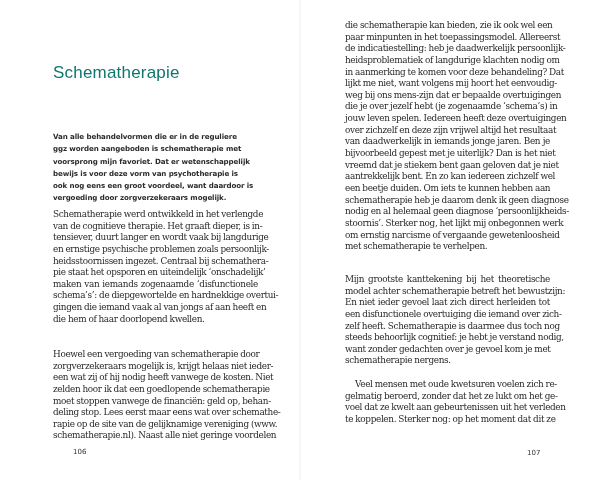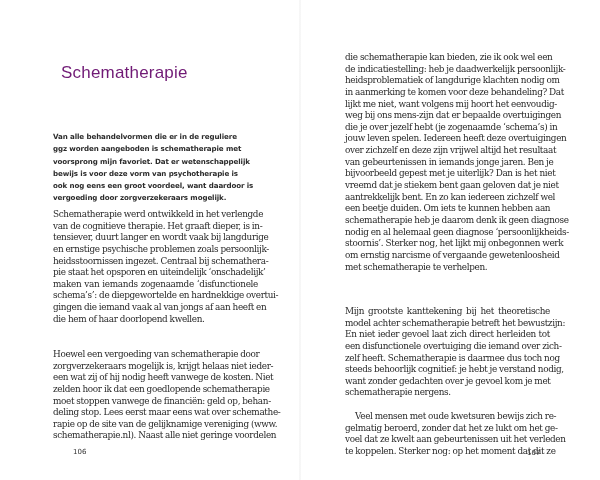--- a/index.html
+++ b/index.html
@@ -4,38 +4,38 @@
   <style>
     html, body { margin: 0; padding: 0; }
     body {
       width: 600px; height: 480px; background: #ffffff; position: relative; overflow: hidden;
       color: #2a2a2a;
     }
     .page { position: absolute; top: 0; height: 480px; }
     .page-left { left: 0; width: 300px; }
     .page-right { left: 300px; width: 300px; }
     .title {
-      position: absolute; left: 61px; top: 63px;
-      font-family: "Liberation Sans", sans-serif; font-size: 17px; color: #701a75;
+      position: absolute; left: 53px; top: 63px;
+      font-family: "Liberation Sans", sans-serif; font-size: 17px; color: #0f766e;
       letter-spacing: 0.2px; margin: 0; font-weight: normal;
     }
     .intro {
       position: absolute; left: 53px; top: 131px; width: 170px;
       font-family: "DejaVu Sans", sans-serif; font-weight: bold; font-size: 7.1px;
       line-height: 12.3px; color: #2b2b2b; letter-spacing: -0.1px;
     }
     .body-text {
       font-family: "DejaVu Serif", serif; font-size: 8.9px; line-height: 11.65px; color: #2a2a2a;
       letter-spacing: -0.35px; word-spacing: -0.3px;
     }
     .line { display: block; white-space: nowrap; text-align: justify; text-align-last: justify; height: 11.65px; }
     .line.last { text-align-last: left; }
     .line.indent { padding-left: 10px; }
     .para { position: absolute; left: 53px; width: 205px; }
-    .rpara { position: absolute; left: 345px; width: 205px; margin-top: 32px; }
+    .rpara { position: absolute; left: 345px; width: 205px; }
     .page-number {
       position: absolute; font-family: "DejaVu Sans", sans-serif; font-size: 7px; color: #333;
     }
     .pn-left { left: 73px; top: 448px; }
     .pn-right { left: 527px; top: 449px; }
     .gutter {
       position: absolute; left: 299px; top: 0; width: 2px; height: 480px;
       background: linear-gradient(to right, #fafafa, #f3f3f3, #fafafa);
     }
   </style>
@@ -75,29 +75,30 @@
       <span class="line">schematherapie.nl). Naast alle niet geringe voordelen</span>
     </div>
   <div class="page-number pn-left">106</div>
 </div>
 
 <div class="gutter"></div>
 
 <div class="page page-right">
   <div class="rpara body-text" style="top:20px; left:45px;">
       <span class="line">die schematherapie kan bieden, zie ik ook wel een</span>
+      <span class="line">paar minpunten in het toepassingsmodel. Allereerst</span>
       <span class="line">de indicatiestelling: heb je daadwerkelijk persoonlijk-</span>
       <span class="line">heidsproblematiek of langdurige klachten nodig om</span>
       <span class="line">in aanmerking te komen voor deze behandeling? Dat</span>
       <span class="line">lijkt me niet, want volgens mij hoort het eenvoudig-</span>
       <span class="line">weg bij ons mens-zijn dat er bepaalde overtuigingen</span>
       <span class="line">die je over jezelf hebt (je zogenaamde ‘schema’s) in</span>
       <span class="line">jouw leven spelen. Iedereen heeft deze overtuigingen</span>
       <span class="line">over zichzelf en deze zijn vrijwel altijd het resultaat</span>
-      <span class="line">van gebeurtenissen in iemands jonge jaren. Ben je</span>
+      <span class="line">van daadwerkelijk in iemands jonge jaren. Ben je</span>
       <span class="line">bijvoorbeeld gepest met je uiterlijk? Dan is het niet</span>
       <span class="line">vreemd dat je stiekem bent gaan geloven dat je niet</span>
       <span class="line">aantrekkelijk bent. En zo kan iedereen zichzelf wel</span>
       <span class="line">een beetje duiden. Om iets te kunnen hebben aan</span>
       <span class="line">schematherapie heb je daarom denk ik geen diagnose</span>
       <span class="line">nodig en al helemaal geen diagnose ‘persoonlijkheids-</span>
       <span class="line">stoornis’. Sterker nog, het lijkt mij onbegonnen werk</span>
       <span class="line">om ernstig narcisme of vergaande gewetenloosheid</span>
       <span class="line last">met schematherapie te verhelpen.</span>
     </div>
@@ -105,19 +106,19 @@
       <span class="line">Mijn grootste kanttekening bij het theoretische</span>
       <span class="line">model achter schematherapie betreft het bewustzijn:</span>
       <span class="line">En niet ieder gevoel laat zich direct herleiden tot</span>
       <span class="line">een disfunctionele overtuiging die iemand over zich-</span>
       <span class="line">zelf heeft. Schematherapie is daarmee dus toch nog</span>
       <span class="line">steeds behoorlijk cognitief: je hebt je verstand nodig,</span>
       <span class="line">want zonder gedachten over je gevoel kom je met</span>
       <span class="line last">schematherapie nergens.</span>
     </div>
   <div class="rpara body-text" style="top:379px; left:45px;">
-      <span class="line indent">Veel mensen met oude kwetsuren bewijs zich re-</span>
+      <span class="line indent">Veel mensen met oude kwetsuren voelen zich re-</span>
       <span class="line">gelmatig beroerd, zonder dat het ze lukt om het ge-</span>
       <span class="line">voel dat ze kwelt aan gebeurtenissen uit het verleden</span>
       <span class="line">te koppelen. Sterker nog: op het moment dat dit ze</span>
     </div>
   <div class="page-number pn-right" style="left:227px;">107</div>
 </div>
 
 </body></html>

